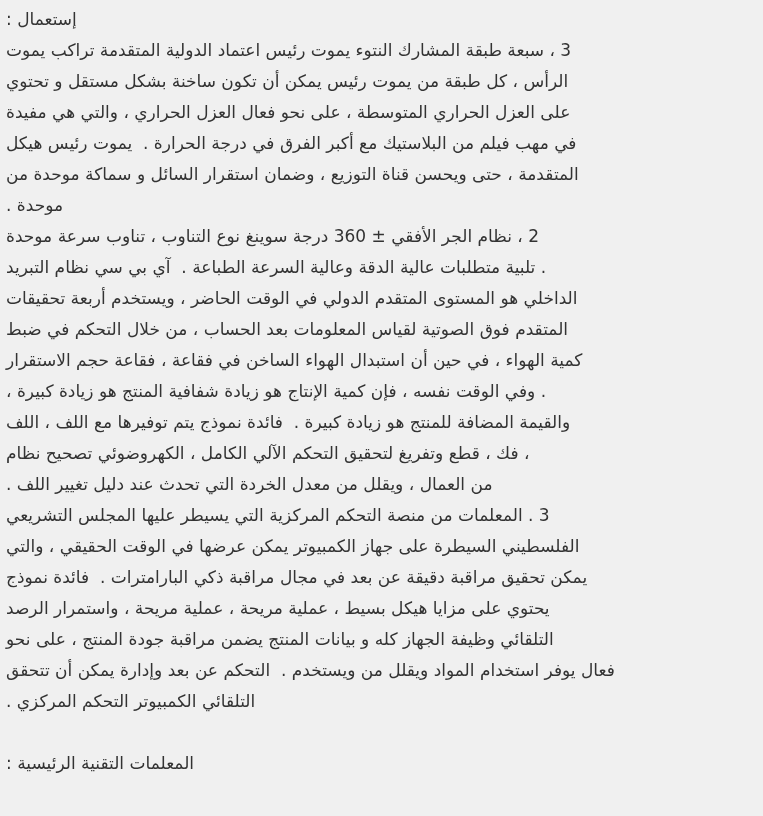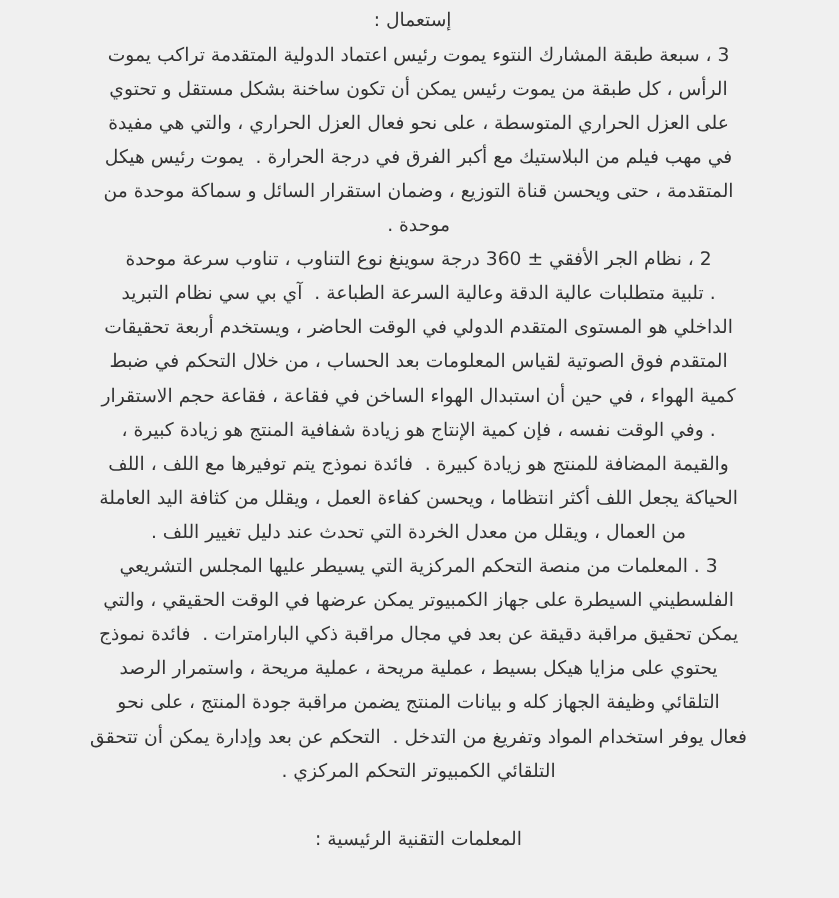--- a/index.html
+++ b/index.html
@@ -17,21 +17,21 @@
     box-sizing: border-box;
     width: 763px;
     padding: 4px 8px 0 6px;
     font-family: "DejaVu Sans", sans-serif;
     font-size: 17px;
     line-height: 31px;
     color: #333333;
   }
   .line {
     white-space: pre;
-    text-align: center;
+    text-align: left;
     height: 31px;
     overflow: visible;
   }
   .line.blank {
     height: 31px;
   }
 </style>
 </head>
 <body style="background: rgb(240, 240, 240);">
 
@@ -44,24 +44,24 @@
     <div class="line">في مهب فيلم من البلاستيك مع أكبر الفرق في درجة الحرارة .  يموت رئيس هيكل</div>
     <div class="line">المتقدمة ، حتى ويحسن قناة التوزيع ، وضمان استقرار السائل و سماكة موحدة من</div>
     <div class="line">موحدة .</div>
     <div class="line">2 ، نظام الجر الأفقي ± 360 درجة سوينغ نوع التناوب ، تناوب سرعة موحدة</div>
     <div class="line">. تلبية متطلبات عالية الدقة وعالية السرعة الطباعة .  آي بي سي نظام التبريد</div>
     <div class="line">الداخلي هو المستوى المتقدم الدولي في الوقت الحاضر ، ويستخدم أربعة تحقيقات</div>
     <div class="line">المتقدم فوق الصوتية لقياس المعلومات بعد الحساب ، من خلال التحكم في ضبط</div>
     <div class="line">كمية الهواء ، في حين أن استبدال الهواء الساخن في فقاعة ، فقاعة حجم الاستقرار</div>
     <div class="line">. وفي الوقت نفسه ، فإن كمية الإنتاج هو زيادة شفافية المنتج هو زيادة كبيرة ،</div>
     <div class="line">والقيمة المضافة للمنتج هو زيادة كبيرة .  فائدة نموذج يتم توفيرها مع اللف ، اللف</div>
-    <div class="line">الحياكة يجعل اللف أكثر انتظاما ، ويحسن كفاءة العمل ، ويقلل من كثافة اليد العاملة</div>
+    <div class="line">، فك ، قطع وتفريغ لتحقيق التحكم الآلي الكامل ، الكهروضوئي تصحيح نظام</div>
     <div class="line">من العمال ، ويقلل من معدل الخردة التي تحدث عند دليل تغيير اللف .</div>
     <div class="line">3 . المعلمات من منصة التحكم المركزية التي يسيطر عليها المجلس التشريعي</div>
     <div class="line">الفلسطيني السيطرة على جهاز الكمبيوتر يمكن عرضها في الوقت الحقيقي ، والتي</div>
     <div class="line">يمكن تحقيق مراقبة دقيقة عن بعد في مجال مراقبة ذكي البارامترات .  فائدة نموذج</div>
     <div class="line">يحتوي على مزايا هيكل بسيط ، عملية مريحة ، عملية مريحة ، واستمرار الرصد</div>
     <div class="line">التلقائي وظيفة الجهاز كله و بيانات المنتج يضمن مراقبة جودة المنتج ، على نحو</div>
-    <div class="line">فعال يوفر استخدام المواد وتفريغ من التدخل .  التحكم عن بعد وإدارة يمكن أن تتحقق</div>
+    <div class="line">فعال يوفر استخدام المواد ويقلل من ويستخدم .  التحكم عن بعد وإدارة يمكن أن تتحقق</div>
     <div class="line">التلقائي الكمبيوتر التحكم المركزي .</div>
     <div class="line blank"></div>
     <div class="line">المعلمات التقنية الرئيسية :</div>
   </div>
 
 </body></html>

